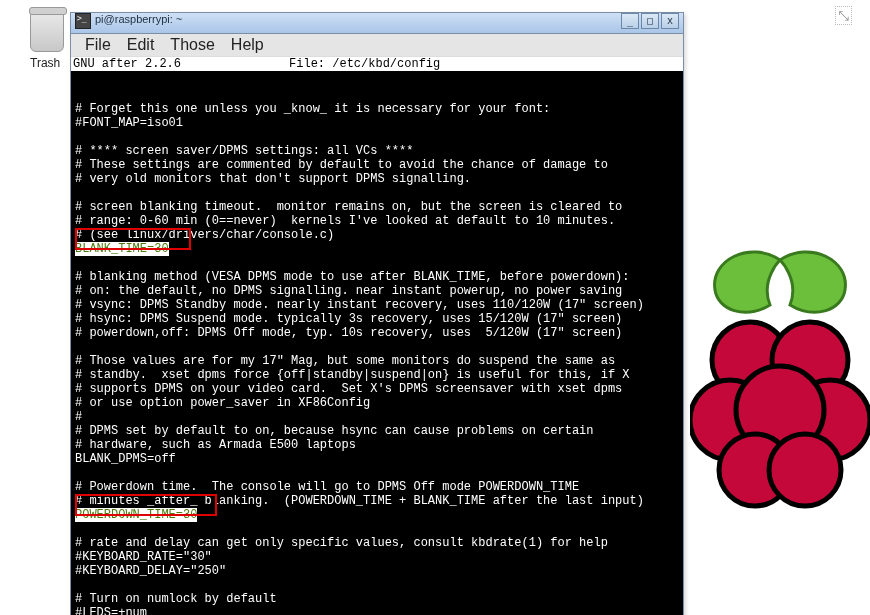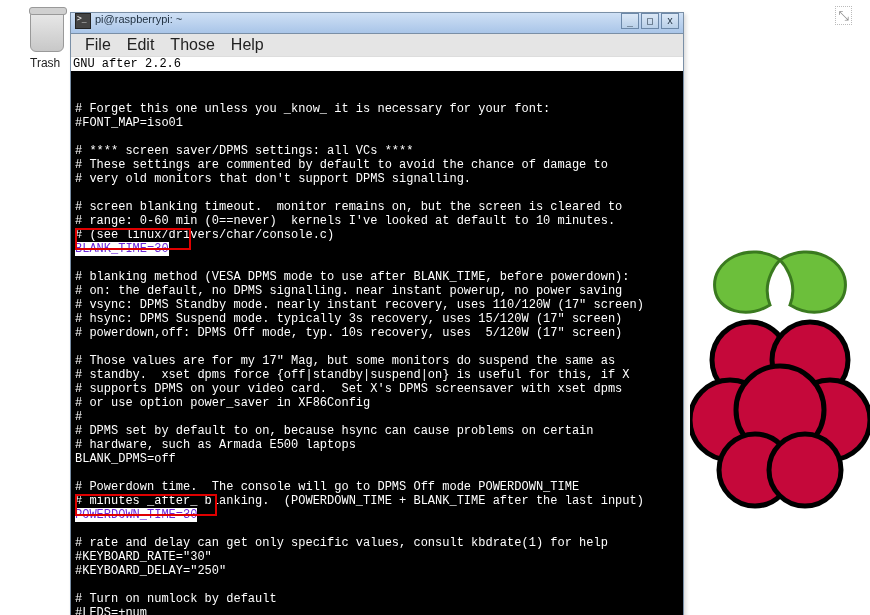--- a/index.html
+++ b/index.html
@@ -15,21 +15,21 @@
 .titlebar-icon{width:14px;height:14px;background:#444;border:1px solid #222;margin-right:4px;position:relative}
 .titlebar-icon::after{content:">_";position:absolute;color:#eee;font-size:8px;left:1px;top:0;font-family:monospace}
 .titlebar-spacer{flex:1}
 .win-btn{width:16px;height:14px;background:linear-gradient(#dce8f6,#b8cfe8);border:1px solid #6c88a8;margin-left:2px;display:flex;align-items:center;justify-content:center;font-size:10px;color:#234;cursor:pointer;font-family:monospace;line-height:1}
 .menubar{height:22px;background:#e5e5e5;border-bottom:1px solid #ddd;display:flex;align-items:center;padding:0 6px;font-size:16px;color:#222}
 .menu-item{padding:2px 8px;cursor:pointer}
 .term{flex:1;background:#000;color:#fff;font-family:"Courier New",monospace;font-size:12px;line-height:14px;padding:0;position:relative;overflow:hidden}
 .nano-header{background:#fff;color:#000;display:flex;font-weight:normal}
 .nano-header span{padding:0 2px}
 .nano-body{padding:17px 4px;white-space:pre;color:#fff}
-.hilite{background:#fff;color:#6d28d9}
+.hilite{background:#fff;color:#4d7c0f}
 .red-rect{position:absolute;border:2px solid #e00000;pointer-events:none}
 </style>
 </head>
 <body>
 
 <div class="desktop">
 
   <div class="trash">
     <div class="trash-icon">
       <div class="trash-lid"></div>
@@ -68,20 +68,21 @@
       <div class="menu-item">File</div>
       <div class="menu-item">Edit</div>
       <div class="menu-item">Those</div>
       <div class="menu-item">Help</div>
     </div>
 
     <div class="term">
       <div class="nano-header">
         <span>  GNU after  2.2.6</span>
         <span style="flex:0 0 100px"></span>
+        <span>File: /etc/kbd/config</span>
       </div>
       <div class="nano-body" id="nano-body"><div> </div><div># Forget this one unless you _know_ it is necessary for your font:</div><div>#FONT_MAP=iso01</div><div> </div><div># **** screen saver/DPMS settings: all VCs ****</div><div># These settings are commented by default to avoid the chance of damage to</div><div># very old monitors that don't support DPMS signalling.</div><div> </div><div># screen blanking timeout.  monitor remains on, but the screen is cleared to</div><div># range: 0-60 min (0==never)  kernels I've looked at default to 10 minutes.</div><div># (see linux/drivers/char/console.c)</div><div><span class="hilite">BLANK_TIME=30</span></div><div> </div><div># blanking method (VESA DPMS mode to use after BLANK_TIME, before powerdown):</div><div># on: the default, no DPMS signalling. near instant powerup, no power saving</div><div># vsync: DPMS Standby mode. nearly instant recovery, uses 110/120W (17" screen)</div><div># hsync: DPMS Suspend mode. typically 3s recovery, uses 15/120W (17" screen)</div><div># powerdown,off: DPMS Off mode, typ. 10s recovery, uses  5/120W (17" screen)</div><div> </div><div># Those values are for my 17" Mag, but some monitors do suspend the same as</div><div># standby.  xset dpms force {off|standby|suspend|on} is useful for this, if X</div><div># supports DPMS on your video card.  Set X's DPMS screensaver with xset dpms</div><div># or use option power_saver in XF86Config</div><div>#</div><div># DPMS set by default to on, because hsync can cause problems on certain</div><div># hardware, such as Armada E500 laptops</div><div>BLANK_DPMS=off</div><div> </div><div># Powerdown time.  The console will go to DPMS Off mode POWERDOWN_TIME</div><div># minutes _after_ blanking.  (POWERDOWN_TIME + BLANK_TIME after the last input)</div><div><span class="hilite">POWERDOWN_TIME=30</span></div><div> </div><div># rate and delay can get only specific values, consult kbdrate(1) for help</div><div>#KEYBOARD_RATE="30"</div><div>#KEYBOARD_DELAY="250"</div><div> </div><div># Turn on numlock by default</div><div>#LEDS=+num</div></div>
     </div>
 
   </div>
 
   <div id="red-rects">
       <div class="red-rect" style="top: 228px; left: 75px; width: 112px; height: 18px;"></div>
       <div class="red-rect" style="top: 494px; left: 75px; width: 138px; height: 18px;"></div>
     </div>

